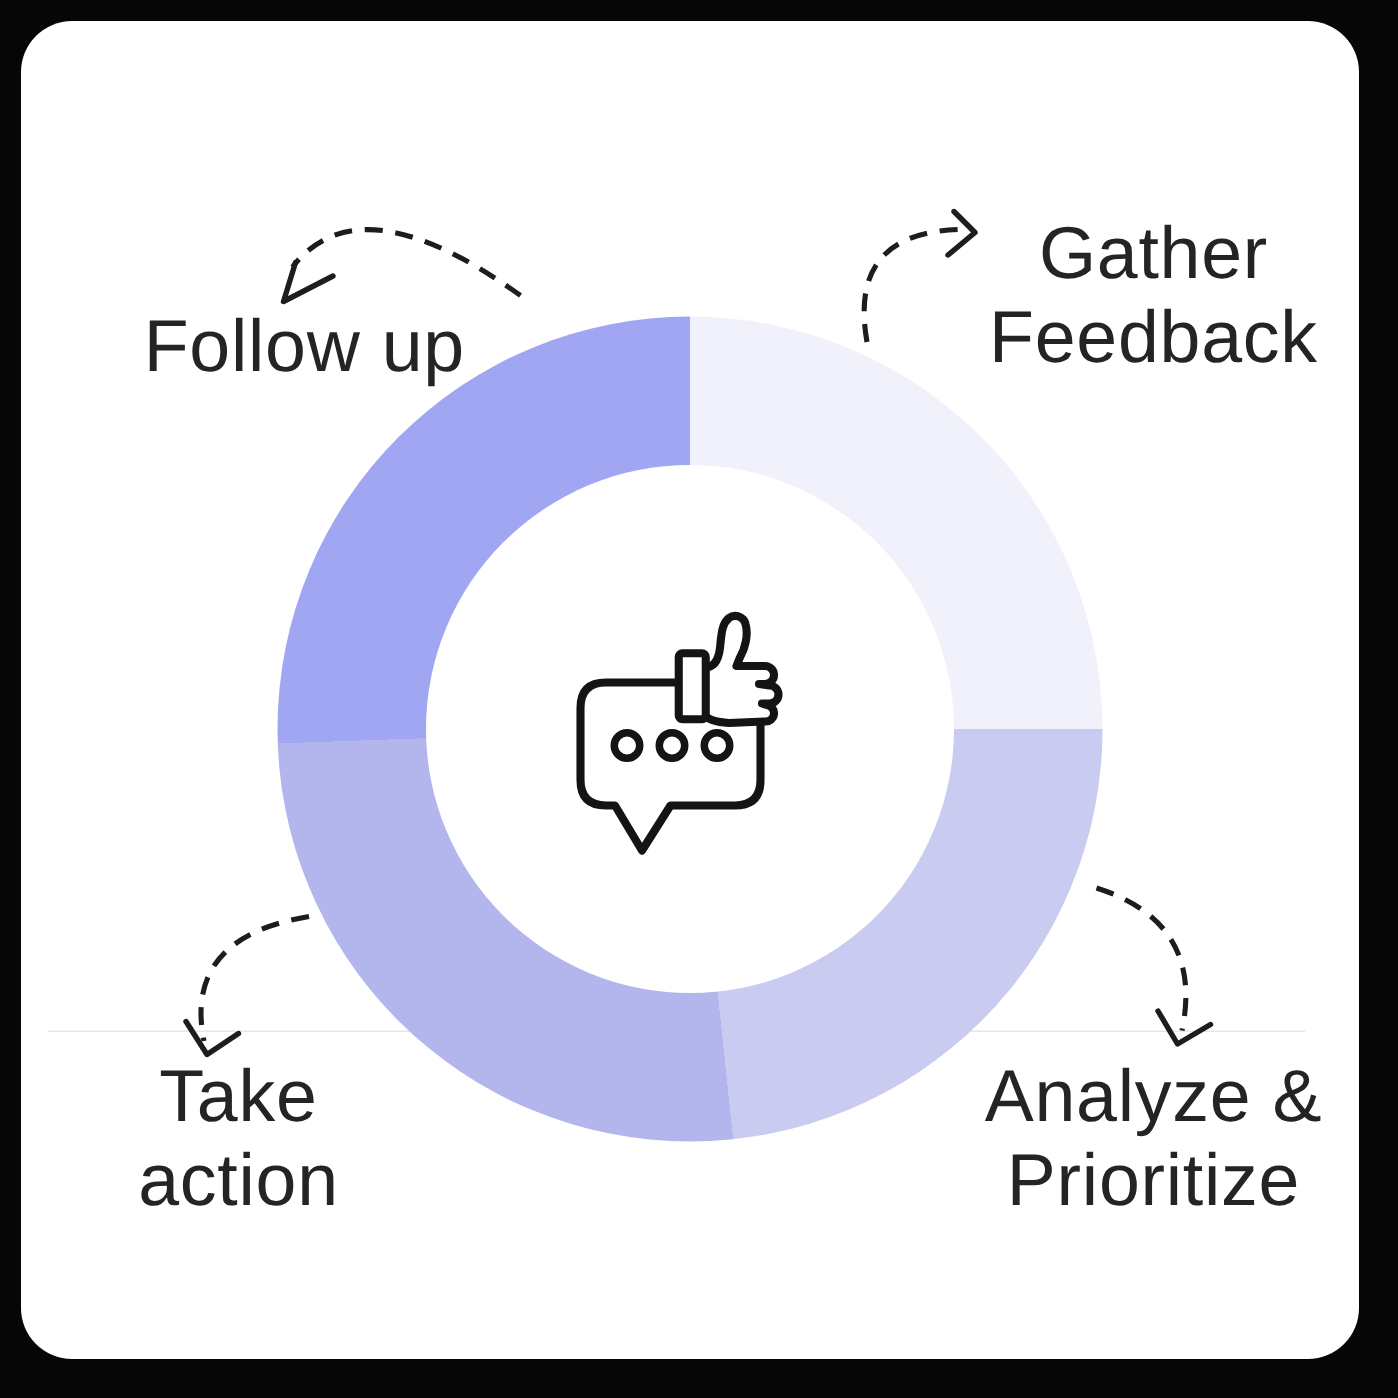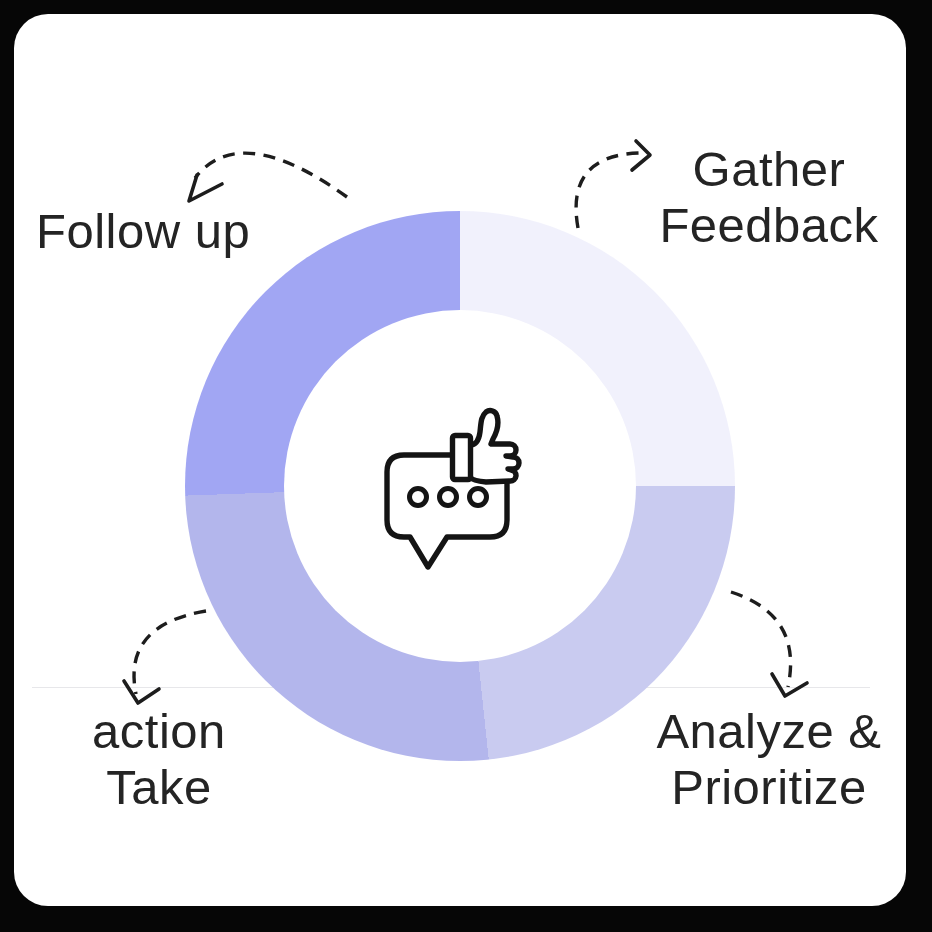--- a/index.html
+++ b/index.html
@@ -6,21 +6,21 @@
   .stage{position:relative;width:932px;height:932px;background:#060606;overflow:hidden;
          font-family:"Liberation Sans", sans-serif;}
   .card{position:absolute;left:14px;top:14px;width:892px;height:892px;background:#ffffff;border-radius:34px;}
   .divider{position:absolute;left:32px;top:687px;width:838px;height:1px;background:#e7e7ea;}
   .donut{position:absolute;left:185px;top:211px;width:550px;height:550px;border-radius:50%;}
   .donut-hole{position:absolute;left:284px;top:310px;width:352px;height:352px;border-radius:50%;background:#ffffff;}
   .overlay{position:absolute;left:0;top:0;width:932px;height:932px;}
   .icon-svg{position:absolute;left:378px;top:403px;width:162px;height:178px;}
   .label{position:absolute;font-size:49px;line-height:56px;color:#242424;letter-spacing:0.5px;}
   .label span{display:block;}
-  .label-follow{left:36px;top:203px;width:260px;text-align:left;}
+  .label-follow{left:50px;top:203px;width:260px;text-align:right;}
   .label-gather{left:604px;top:141px;width:330px;text-align:center;}
   .label-take{left:29px;top:703px;width:260px;text-align:center;}
   .label-analyze{left:604px;top:703px;width:330px;text-align:center;}
   .dash{fill:none;stroke:#1d1d1d;stroke-width:3.4;stroke-dasharray:12 8.5;}
   .chev{fill:none;stroke:#1d1d1d;stroke-width:3.6;stroke-linecap:round;stroke-linejoin:round;}
   .ink{stroke:#141414;stroke-width:5.4;stroke-linejoin:round;stroke-linecap:round;}
 </style>
 </head>
 <body>
 
@@ -60,20 +60,20 @@
   </svg>
 
   <div class="label label-follow" style="color: rgb(36, 36, 36);">
     <span>Follow up</span>
   </div>
   <div class="label label-gather" style="color: rgb(36, 36, 36);">
     <span>Gather</span>
     <span>Feedback</span>
   </div>
   <div class="label label-take" style="color: rgb(36, 36, 36);">
+    <span>Take</span>
     <span>action</span>
-    <span>Take</span>
   </div>
   <div class="label label-analyze" style="color: rgb(36, 36, 36);">
     <span>Analyze &amp;</span>
     <span>Prioritize</span>
   </div>
 </div>
 
 </body></html>

